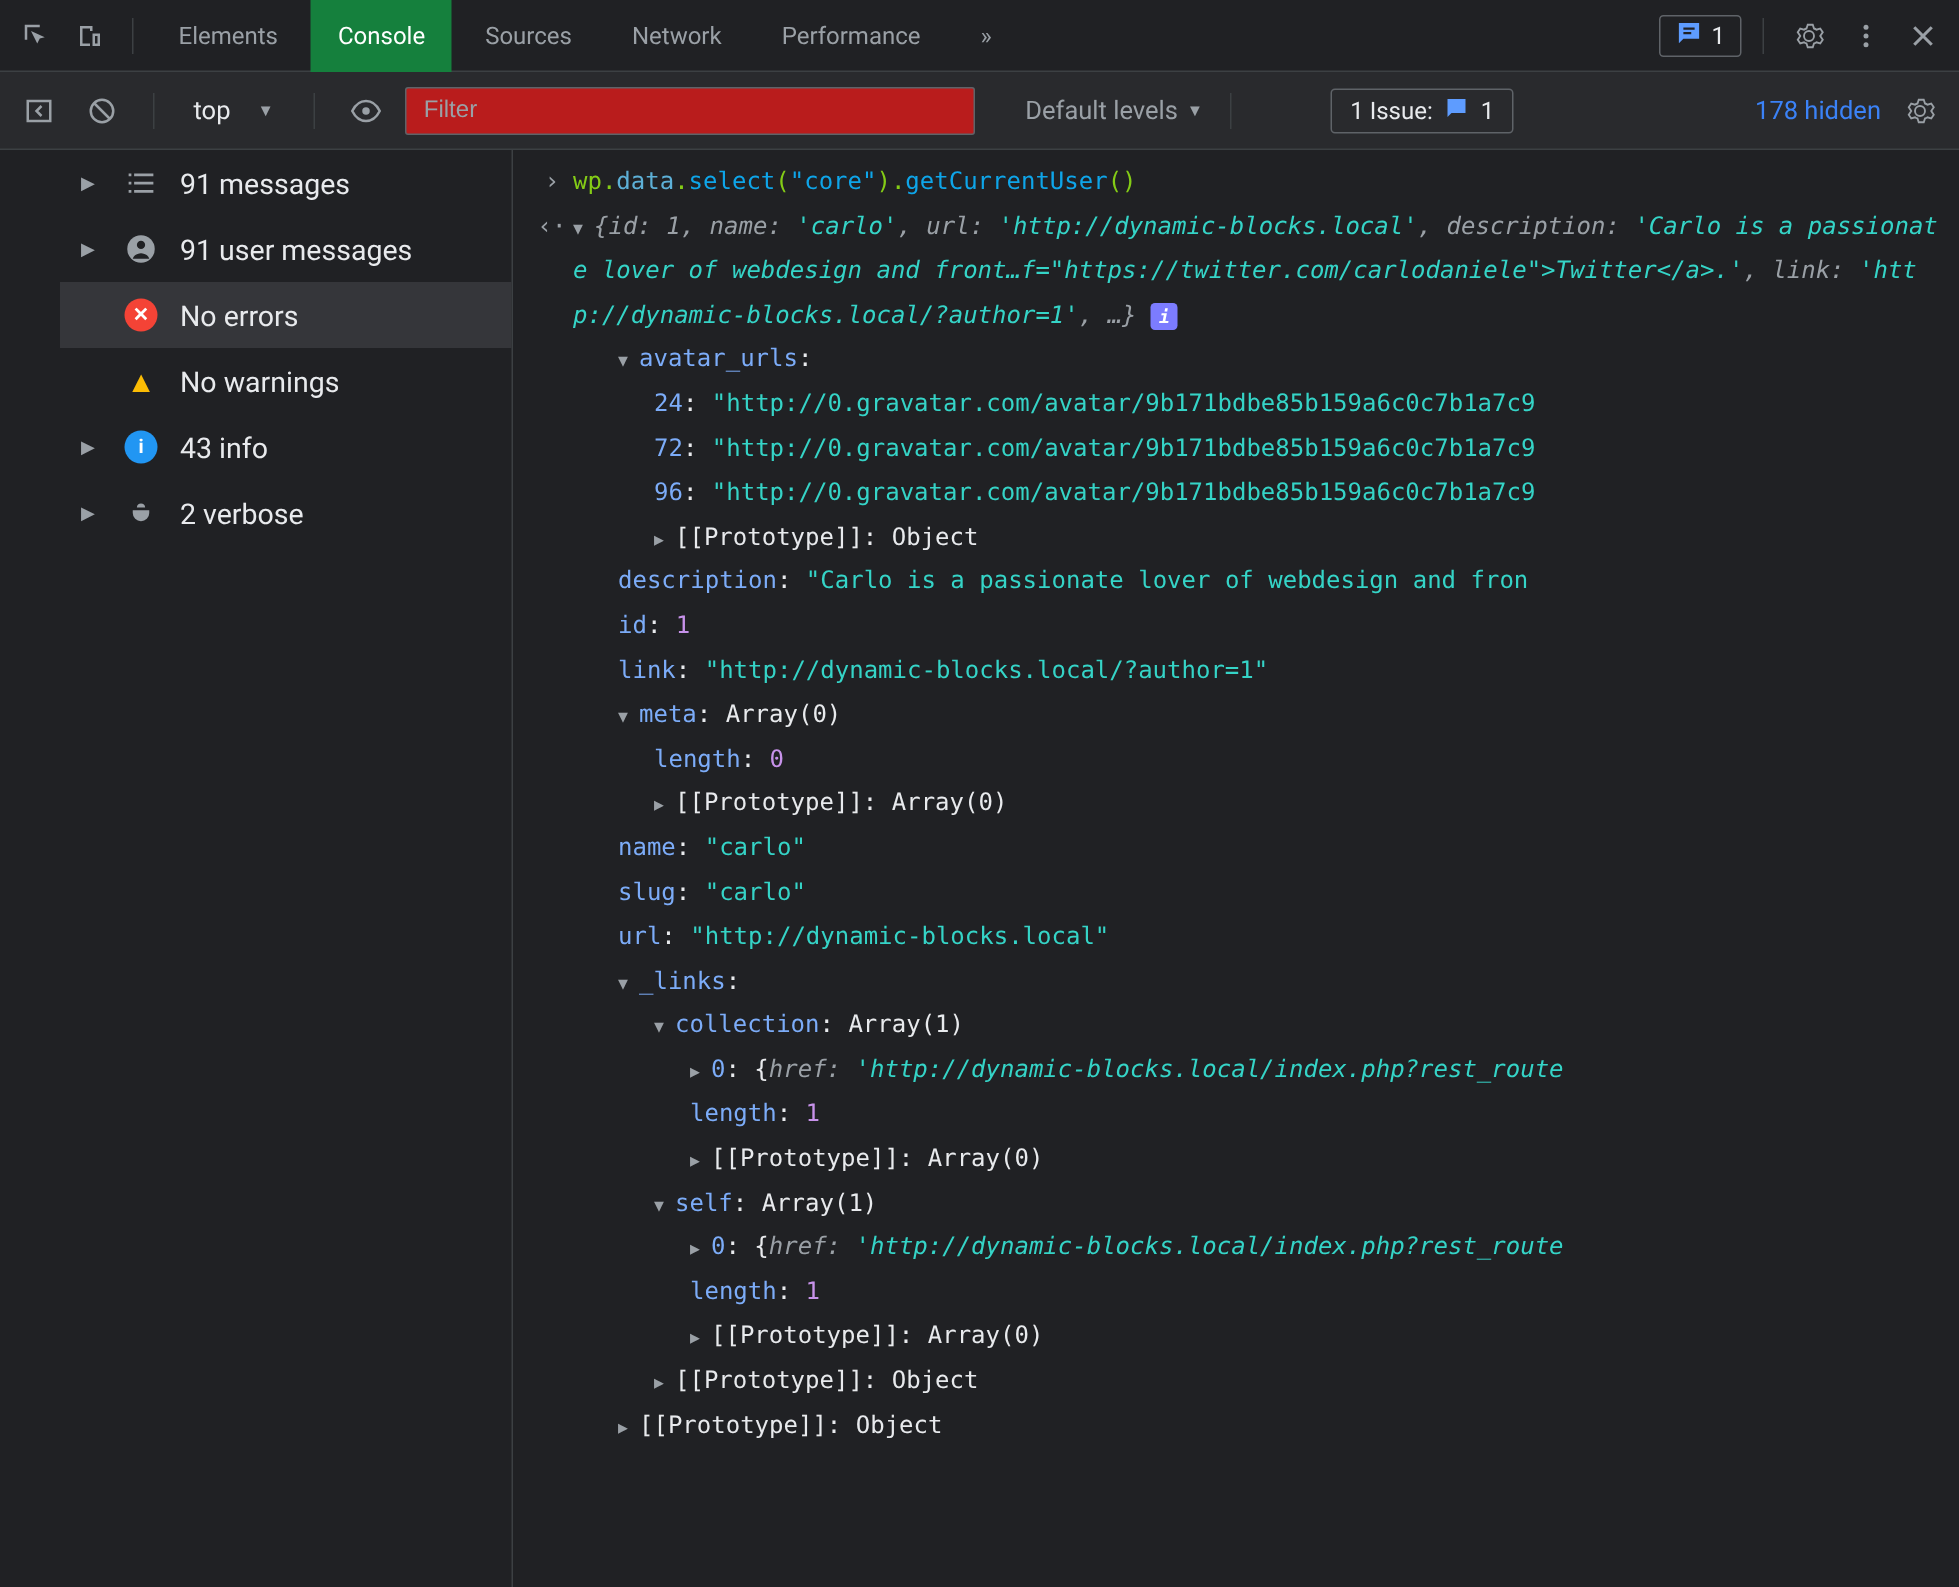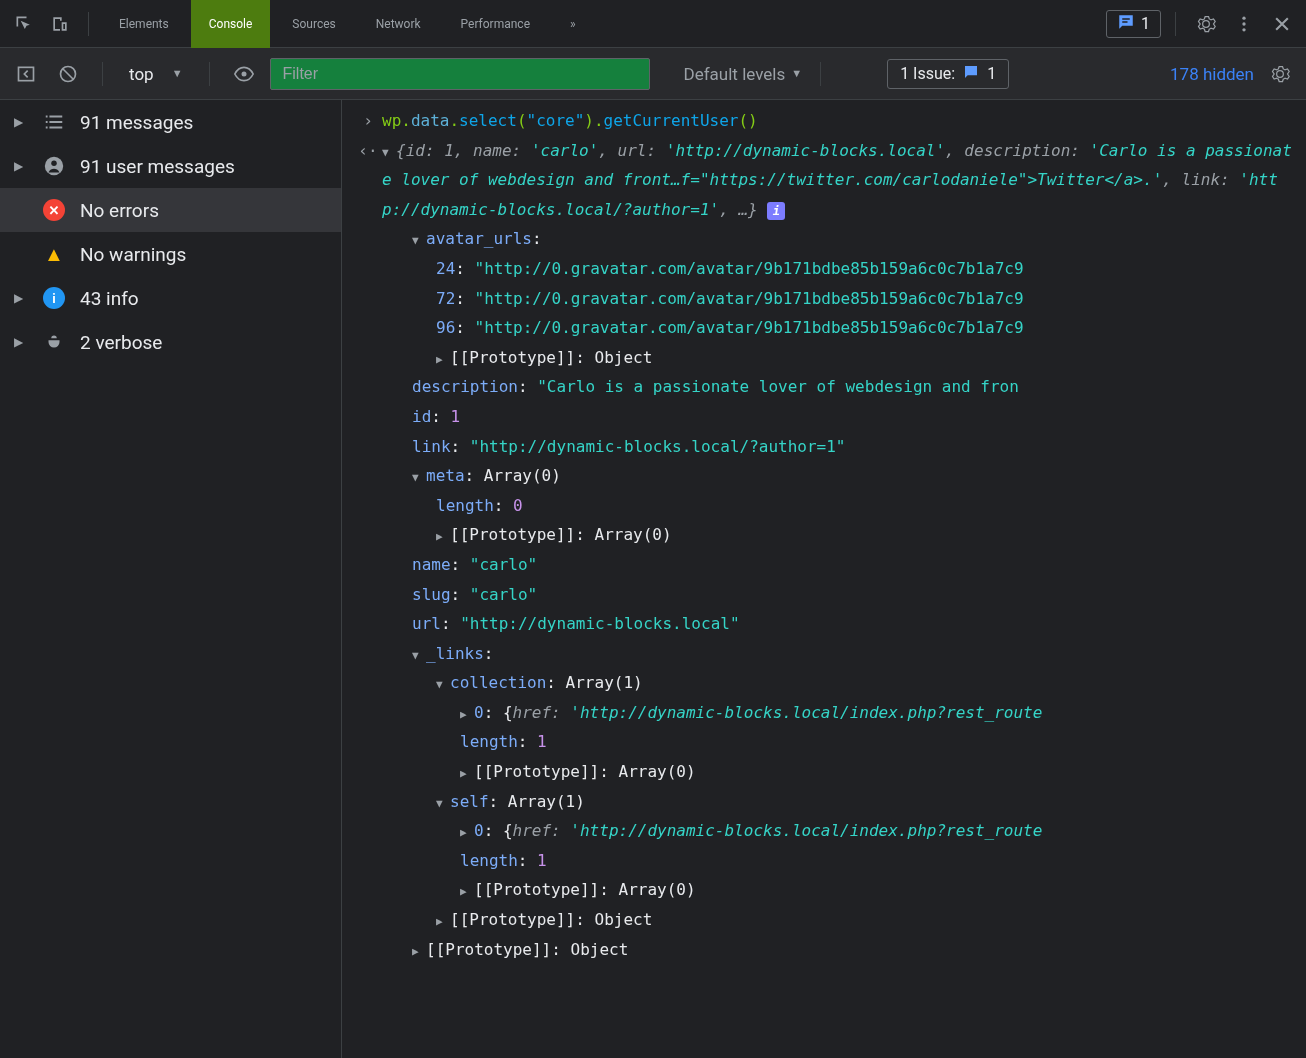--- a/index.html
+++ b/index.html
@@ -23,62 +23,62 @@
 .tabs-left { display: flex; align-items: center; gap: 4px; }
 .icon-btn {
   width: 32px; height: 32px;
   display: flex; align-items: center; justify-content: center;
   color: #9aa0a6; cursor: pointer;
 }
 .icon-btn svg { width: 20px; height: 20px; fill: currentColor; }
 .divider { width: 1px; height: 24px; background: #3c4043; margin: 0 8px; }
 .tab {
   padding: 0 18px; height: 48px; line-height: 48px;
-  color: #9aa0a6; font-size: 12px; cursor: pointer;
-}
-.tab.active { background: #4d7c0f; color: #fff; }
+  color: #9aa0a6; font-size: 16px; cursor: pointer;
+}
+.tab.active { background: #15803d; color: #fff; }
 .tabs-right { margin-left: auto; display: flex; align-items: center; gap: 6px; }
 .badge-box {
   display: flex; align-items: center; gap: 6px;
   border: 1px solid #5f6368; border-radius: 3px;
   padding: 2px 10px; color: #e8eaed; font-size: 16px;
 }
 .msg-icon { color: #5e9cff; }
 
 .toolbar {
   display: flex; align-items: center; height: 52px;
   background: #292a2d; border-bottom: 1px solid #3c4043;
   padding: 0 10px; gap: 10px;
 }
 .context-select {
   display: flex; align-items: center; gap: 18px;
   color: #e8eaed; font-size: 17px; padding: 0 8px; cursor: pointer;
 }
 .filter-input {
-  background: #15803d; border: 1px solid #5f6368;
+  background: #b91c1c; border: 1px solid #5f6368;
   color: #e8eaed; padding: 6px 12px; font-size: 16px;
   width: 380px; border-radius: 2px;
 }
 .filter-input::placeholder { color: #9aa0a6; }
 .levels-select {
   display: flex; align-items: center; gap: 6px;
   color: #9aa0a6; font-size: 17px; cursor: pointer; margin-left: 24px;
 }
 .issue-pill {
   border: 1px solid #5f6368; border-radius: 3px;
   padding: 4px 12px; display: flex; align-items: center; gap: 8px;
   font-size: 16px;
   margin-left: 48px;
 }
 .hidden-txt { color: #3b82f6; font-size: 17px; margin-left: auto; }
 
 .body { display: flex; height: calc(100% - 100px); }
 .sidebar {
   width: 342px; background: #202124;
-  border-right: 1px solid #3c4043; flex-shrink: 0;
+  border-right: 1px solid #3c4043; flex-shrink: 0; padding-left: 40px;
 }
 .side-item {
   display: flex; align-items: center; gap: 14px;
   padding: 10px 14px; font-size: 19px; color: #e8eaed;
   cursor: pointer;
 }
 .side-item.sel { background: #35363a; }
 .side-item .expand-tri { width: 14px; color: #9aa0a6; font-size: 12px; }
 .side-item .expand-tri.empty { visibility: hidden; }
 .side-icon { width: 24px; height: 24px; display: flex; align-items: center; justify-content: center; }

